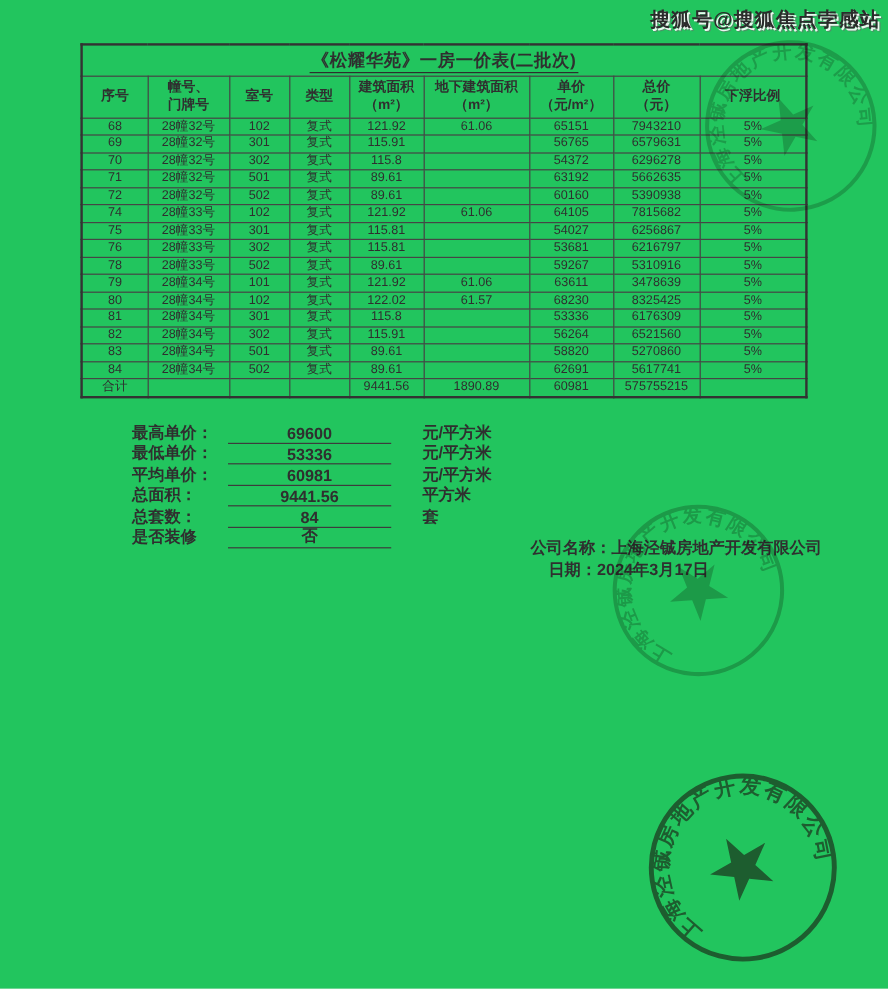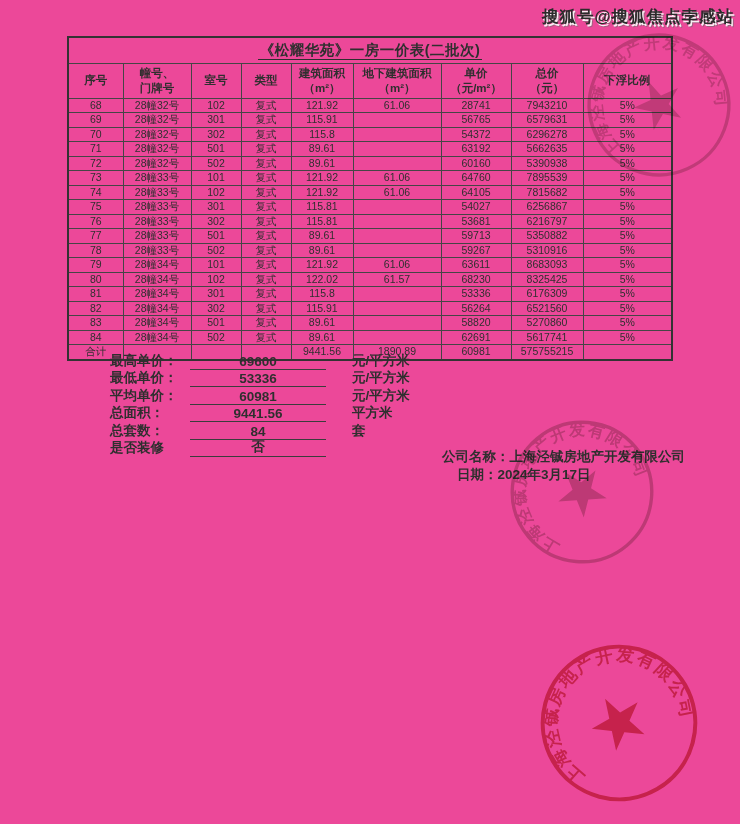--- a/index.html
+++ b/index.html
@@ -3,21 +3,21 @@
 <meta charset="utf-8">
 <style>
   html,body{margin:0;padding:0;}
   body{
     width:740px;height:824px;
     background:#e9e9e9;
     font-family:"Liberation Sans","DejaVu Sans",sans-serif;
   }
   .page{
     position:relative;width:740px;height:824px;overflow:hidden;
-    background:#ec4899;color:#2f2f2f;
+    background:#22c55e;color:#2f2f2f;
   }
 
   
   .watermark{
     position:absolute;top:6px;right:6px;
     font-size:16.5px;font-weight:800;letter-spacing:1px;
     color:#2b2b2b;
     text-shadow:1.5px 1.5px 0 rgba(255,255,255,.9), 2.5px 2.5px 0 rgba(110,110,110,.55);
   }
 
@@ -131,21 +131,21 @@
           </tr>
       </thead>
       <tbody id="table-body" data-name="table-body">
           <tr data-name="table-row">
             <td data-name="table-cell">68</td>
             <td data-name="table-cell">28幢32号</td>
             <td data-name="table-cell">102</td>
             <td data-name="table-cell">复式</td>
             <td data-name="table-cell">121.92</td>
             <td data-name="table-cell">61.06</td>
-            <td data-name="table-cell">28741</td>
+            <td data-name="table-cell">65151</td>
             <td data-name="table-cell">7943210</td>
             <td data-name="table-cell">5%</td>
           </tr>
           <tr data-name="table-row">
             <td data-name="table-cell">69</td>
             <td data-name="table-cell">28幢32号</td>
             <td data-name="table-cell">301</td>
             <td data-name="table-cell">复式</td>
             <td data-name="table-cell">115.91</td>
             <td data-name="table-cell"></td>
@@ -177,31 +177,20 @@
           </tr>
           <tr data-name="table-row">
             <td data-name="table-cell">72</td>
             <td data-name="table-cell">28幢32号</td>
             <td data-name="table-cell">502</td>
             <td data-name="table-cell">复式</td>
             <td data-name="table-cell">89.61</td>
             <td data-name="table-cell"></td>
             <td data-name="table-cell">60160</td>
             <td data-name="table-cell">5390938</td>
-            <td data-name="table-cell">5%</td>
-          </tr>
-          <tr data-name="table-row">
-            <td data-name="table-cell">73</td>
-            <td data-name="table-cell">28幢33号</td>
-            <td data-name="table-cell">101</td>
-            <td data-name="table-cell">复式</td>
-            <td data-name="table-cell">121.92</td>
-            <td data-name="table-cell">61.06</td>
-            <td data-name="table-cell">64760</td>
-            <td data-name="table-cell">7895539</td>
             <td data-name="table-cell">5%</td>
           </tr>
           <tr data-name="table-row">
             <td data-name="table-cell">74</td>
             <td data-name="table-cell">28幢33号</td>
             <td data-name="table-cell">102</td>
             <td data-name="table-cell">复式</td>
             <td data-name="table-cell">121.92</td>
             <td data-name="table-cell">61.06</td>
             <td data-name="table-cell">64105</td>
@@ -224,50 +213,39 @@
             <td data-name="table-cell">28幢33号</td>
             <td data-name="table-cell">302</td>
             <td data-name="table-cell">复式</td>
             <td data-name="table-cell">115.81</td>
             <td data-name="table-cell"></td>
             <td data-name="table-cell">53681</td>
             <td data-name="table-cell">6216797</td>
             <td data-name="table-cell">5%</td>
           </tr>
           <tr data-name="table-row">
-            <td data-name="table-cell">77</td>
-            <td data-name="table-cell">28幢33号</td>
-            <td data-name="table-cell">501</td>
-            <td data-name="table-cell">复式</td>
-            <td data-name="table-cell">89.61</td>
-            <td data-name="table-cell"></td>
-            <td data-name="table-cell">59713</td>
-            <td data-name="table-cell">5350882</td>
-            <td data-name="table-cell">5%</td>
-          </tr>
-          <tr data-name="table-row">
             <td data-name="table-cell">78</td>
             <td data-name="table-cell">28幢33号</td>
             <td data-name="table-cell">502</td>
             <td data-name="table-cell">复式</td>
             <td data-name="table-cell">89.61</td>
             <td data-name="table-cell"></td>
             <td data-name="table-cell">59267</td>
             <td data-name="table-cell">5310916</td>
             <td data-name="table-cell">5%</td>
           </tr>
           <tr data-name="table-row">
             <td data-name="table-cell">79</td>
             <td data-name="table-cell">28幢34号</td>
             <td data-name="table-cell">101</td>
             <td data-name="table-cell">复式</td>
             <td data-name="table-cell">121.92</td>
             <td data-name="table-cell">61.06</td>
             <td data-name="table-cell">63611</td>
-            <td data-name="table-cell">8683093</td>
+            <td data-name="table-cell">3478639</td>
             <td data-name="table-cell">5%</td>
           </tr>
           <tr data-name="table-row">
             <td data-name="table-cell">80</td>
             <td data-name="table-cell">28幢34号</td>
             <td data-name="table-cell">102</td>
             <td data-name="table-cell">复式</td>
             <td data-name="table-cell">122.02</td>
             <td data-name="table-cell">61.57</td>
             <td data-name="table-cell">68230</td>

